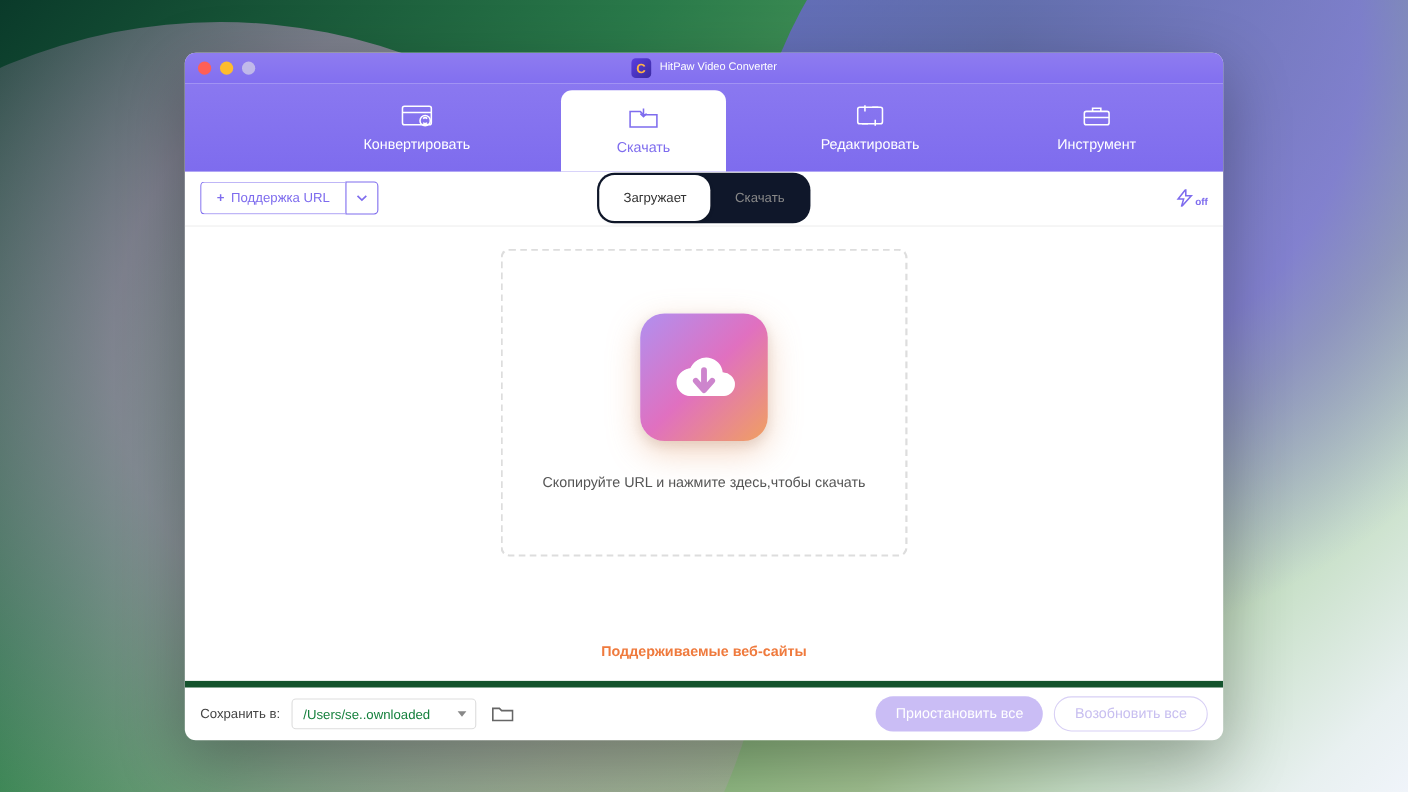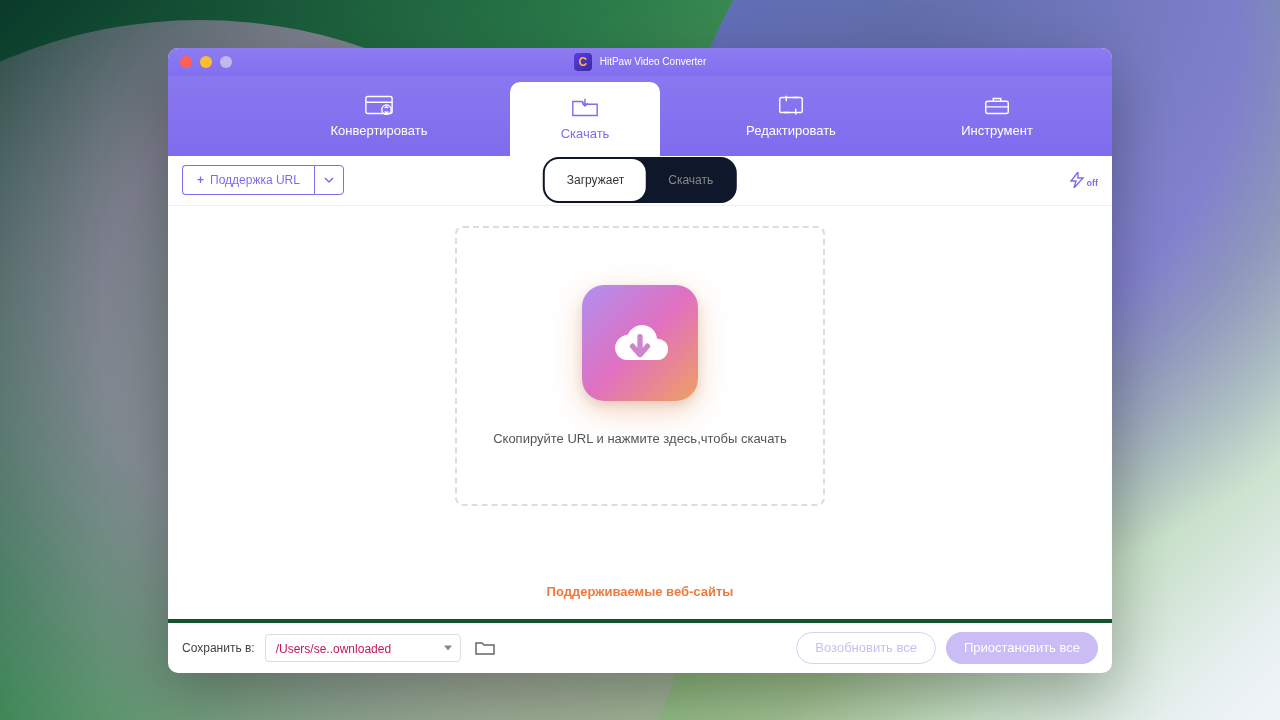--- a/index.html
+++ b/index.html
@@ -197,36 +197,36 @@
   box-shadow: 0 10px 30px rgba(230, 150, 100, 0.4), 0 4px 10px rgba(0,0,0,0.1);
 }
 .cloud-tile svg { width: 68px; height: 68px; fill: #fff; }
 .dropzone-text { color: #555; font-size: 13px; }
 
 .support-text { color: #555; font-size: 13px; }
 .link { color: #ef7a3d; font-size: 13px; cursor: pointer; font-weight: bold; }
 
 .footer {
   height: 54px;
-  border-top: 4px solid #14532d;
+  border-top: 6px solid #14532d;
   display: flex;
   align-items: center;
   padding: 0 14px;
   gap: 10px;
 }
 .save-label { font-size: 12px; color: #444; }
 .save-select {
   height: 28px;
   border: 1px solid #ddd;
   border-radius: 4px;
   background: #fff;
   font-size: 12px;
-  color: #be185d;
+  color: #15803d;
   padding: 3px 24px 0 10px;
-  width: 196px;
+  width: 168px;
   position: relative;
   display: flex; align-items: center;
   cursor: pointer;
 }
 .save-select::after {
   content: "";
   position: absolute; right: 8px; top: 50%;
   width: 0; height: 0;
   border-left: 4px solid transparent;
   border-right: 4px solid transparent;
@@ -360,17 +360,17 @@
     <span class="save-label">Сохранить в:</span>
     <div class="save-select">
       <span>/Users/se..ownloaded</span>
     </div>
     <div class="folder-btn">
       <svg width="20" height="16" viewBox="0 0 20 16">
           <path d="M1 3 L1 14 L19 14 L19 5 L9 5 L7 3 Z" fill="none" stroke="#666" stroke-width="1.5"></path>
         </svg>
     </div>
     <div class="spacer"></div>
+    <button class="pill primary">Приостановить все</button>
     <button class="pill">Возобновить все</button>
-    <button class="pill primary">Приостановить все</button>
   </div>
 
 </div>
 
 </body></html>

